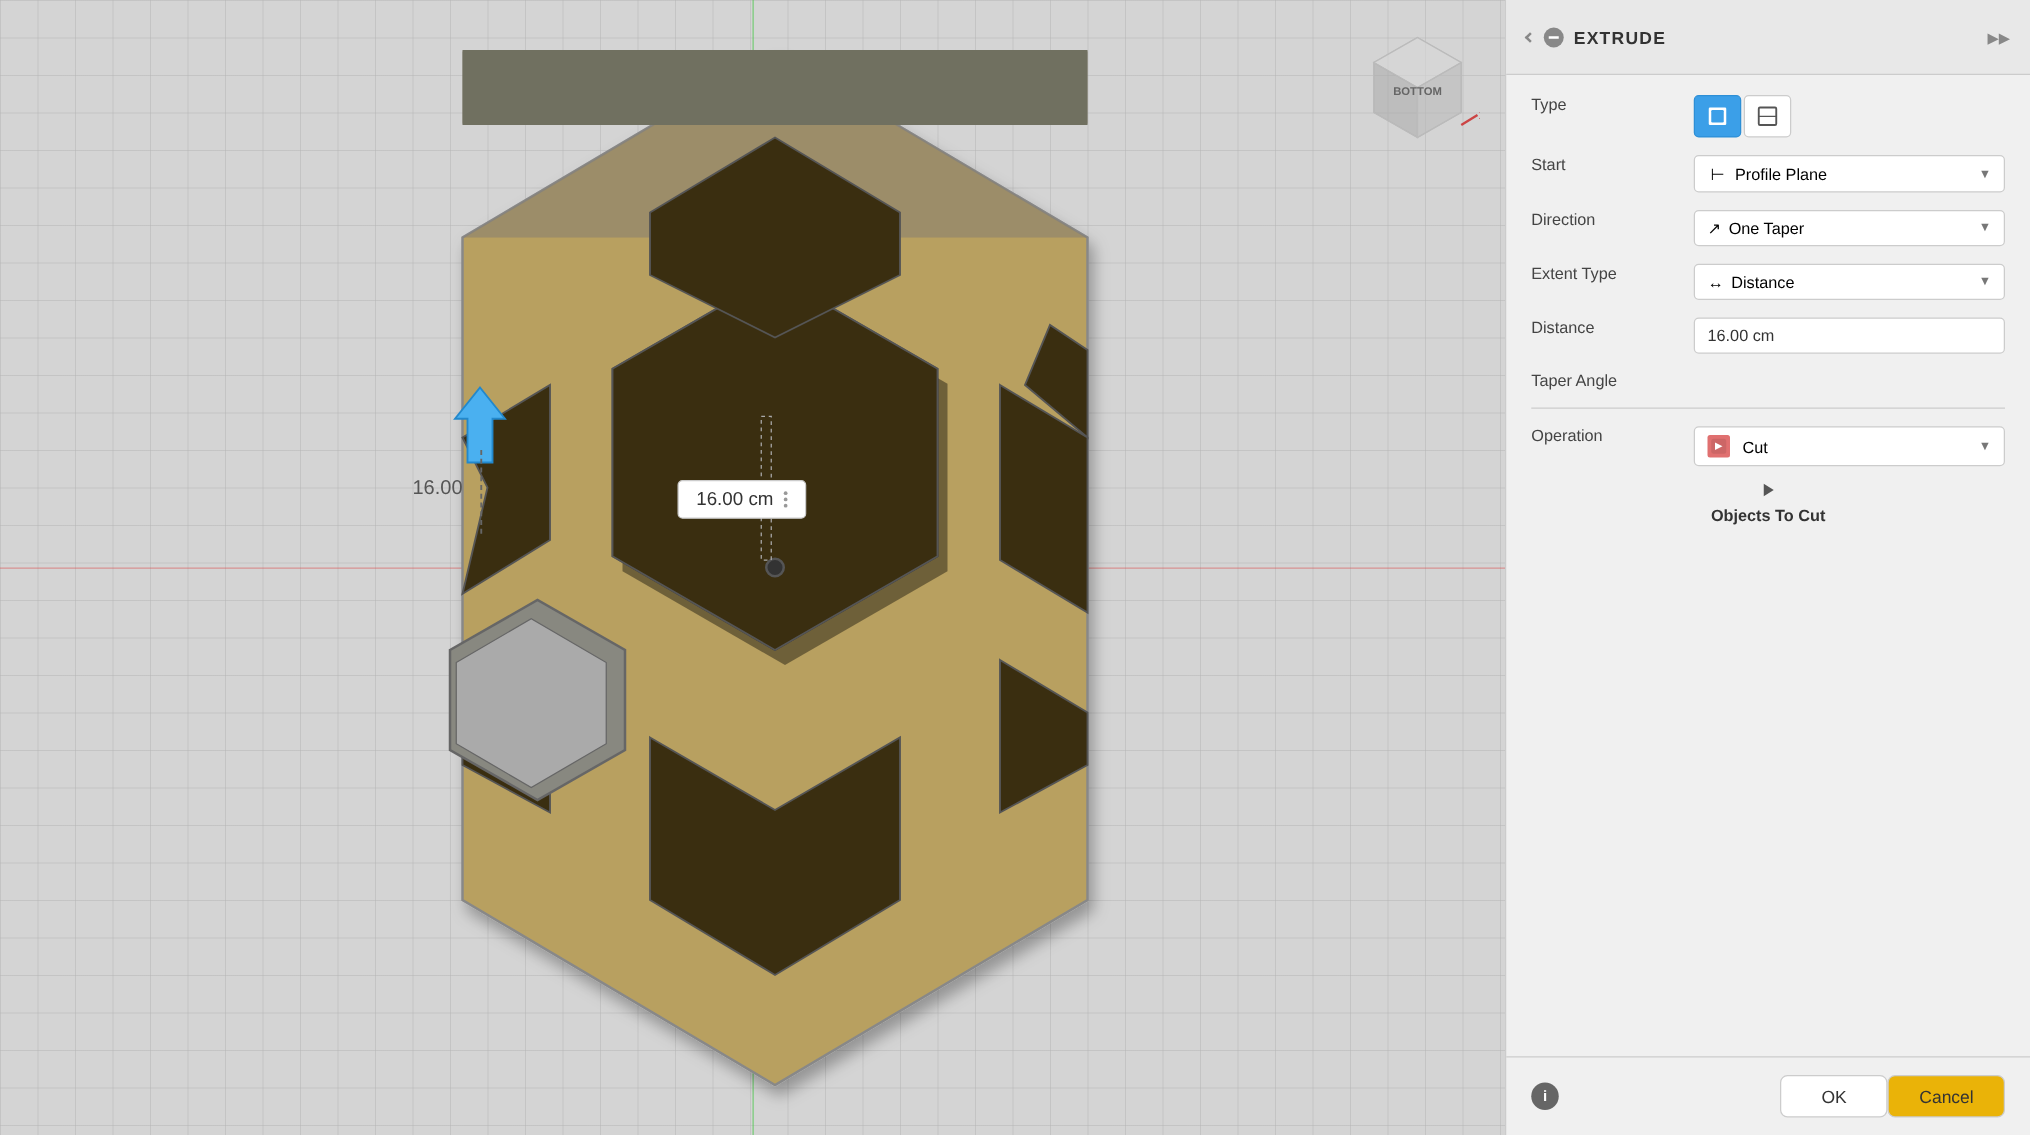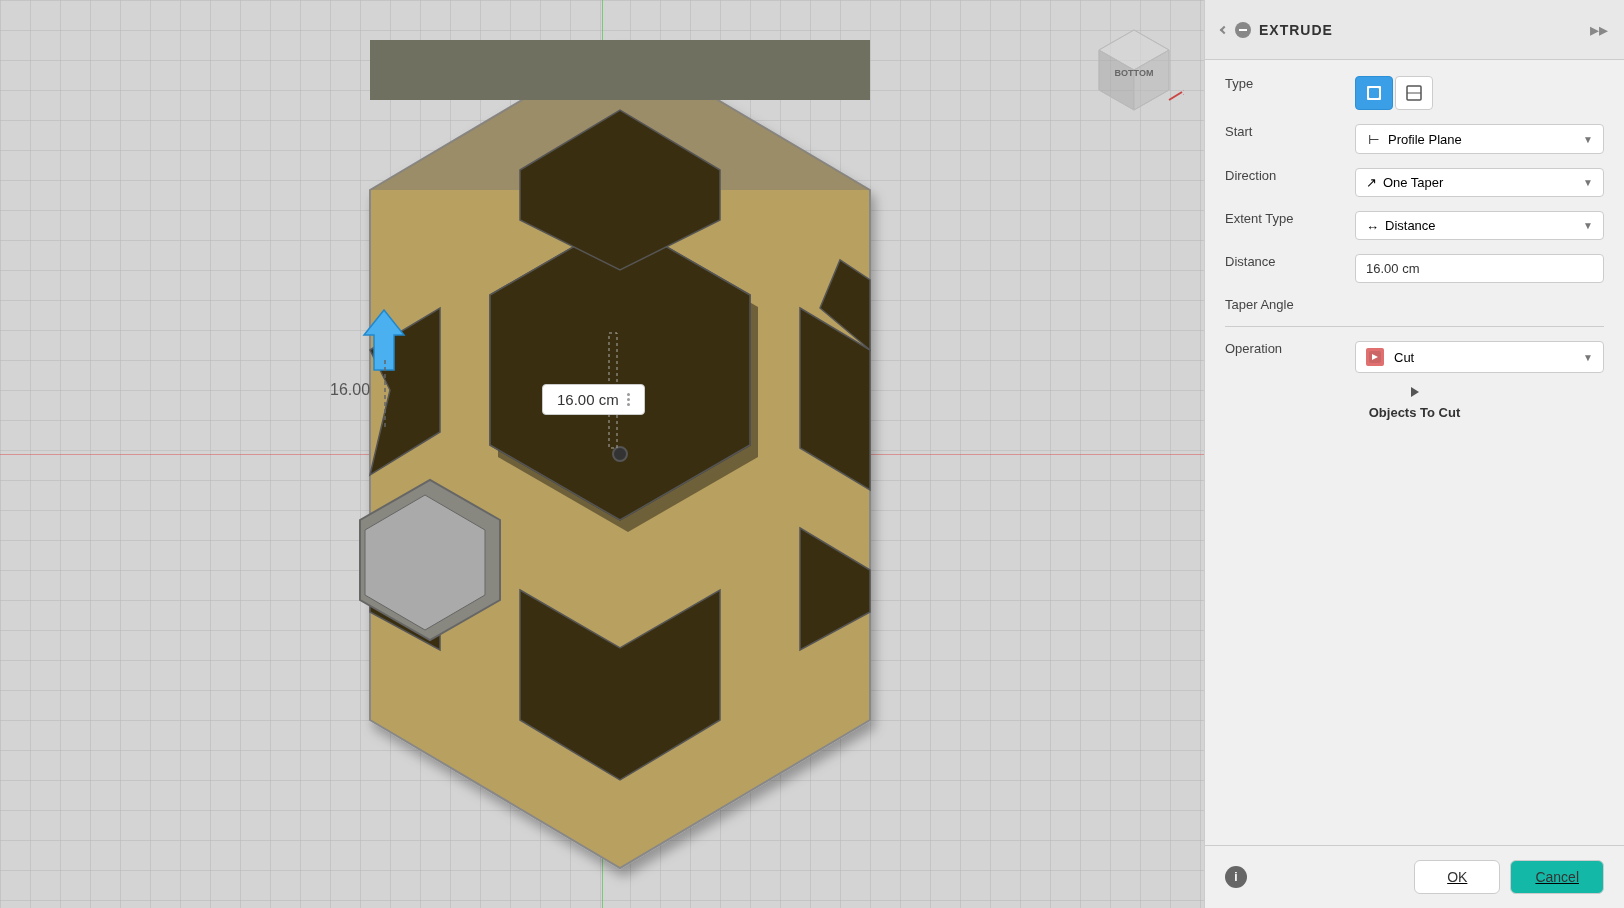--- a/index.html
+++ b/index.html
@@ -297,35 +297,33 @@
       color: white;
       display: flex;
       align-items: center;
       justify-content: center;
       font-size: 12px;
       font-weight: bold;
       flex-shrink: 0;
     }
     .footer-buttons {
       display: flex;
-      gap: 10px;
-      text-decoration: underline;
     }
     .btn-ok {
       padding: 8px 32px;
       background: white;
       border: 1px solid #ccc;
       border-radius: 6px;
       font-size: 14px;
       cursor: pointer;
       color: #333;
     }
     .btn-cancel {
       padding: 8px 24px;
-      background: #14b8a6;
+      background: #eab308;
       border: 1px solid #ccc;
       border-radius: 6px;
       font-size: 14px;
       cursor: pointer;
       color: #333;
     }
 
     
     .icon-profile-plane {
       width: 16px; height: 16px;

